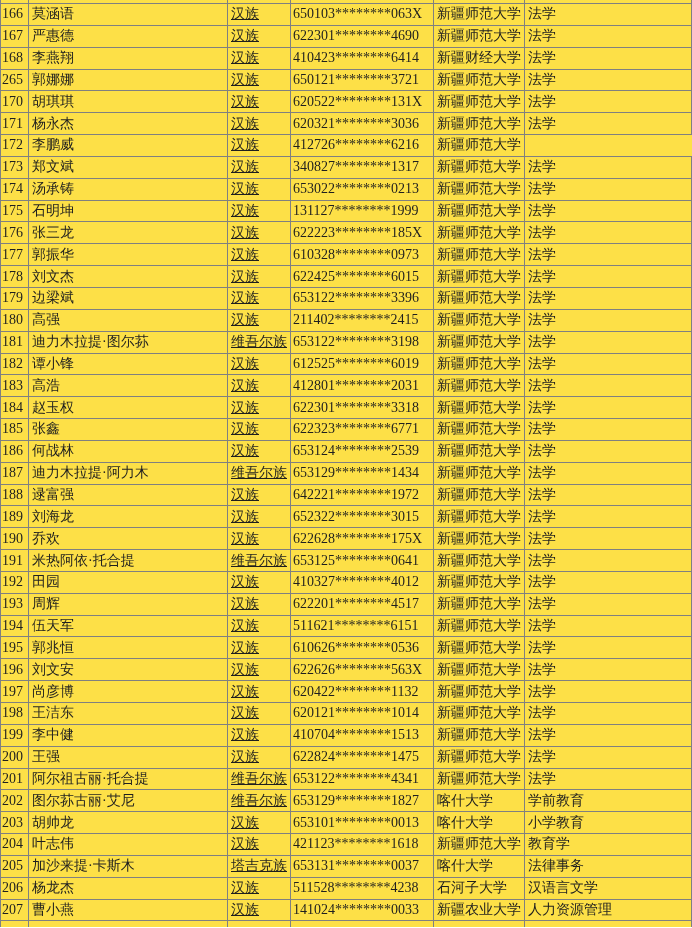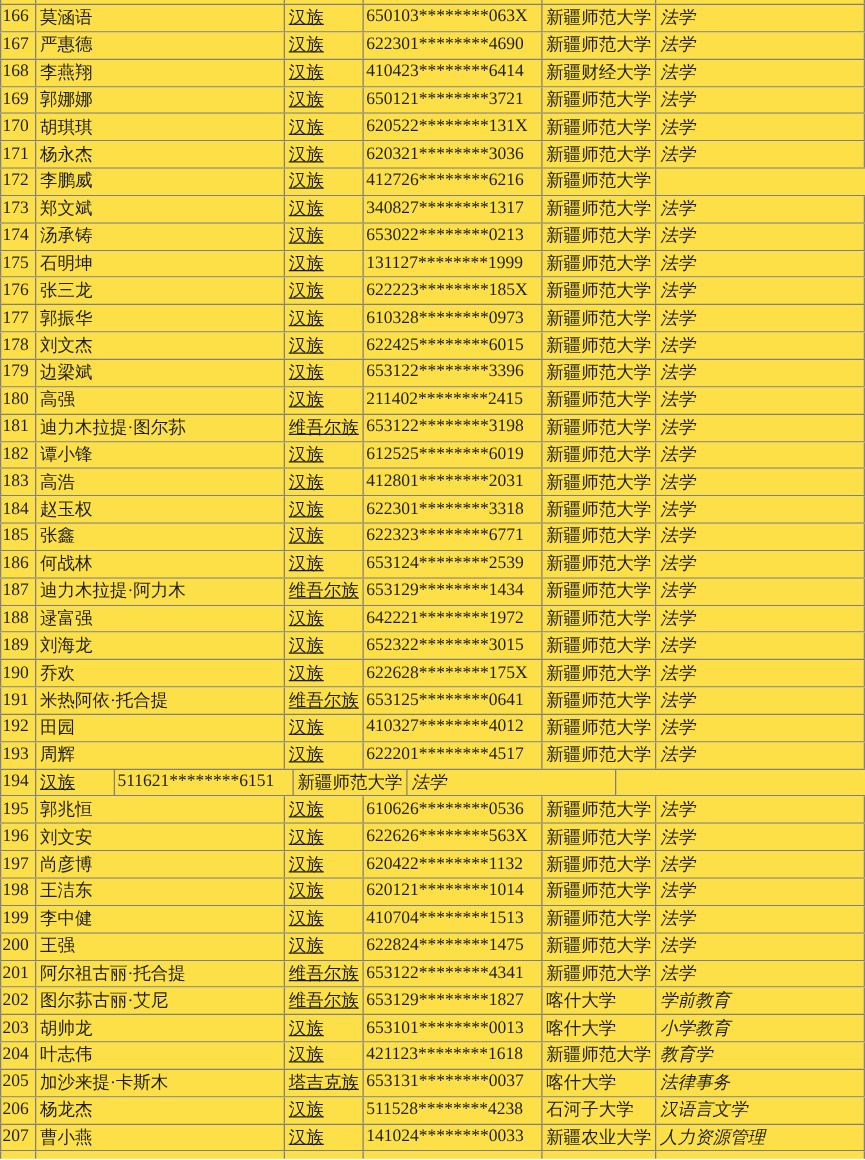--- a/index.html
+++ b/index.html
@@ -9,21 +9,21 @@
        color:var(--txt,#1f1f1f);font-size:14px;}
   .row{display:flex;height:21.857px;box-sizing:border-box;
        border-bottom:1px solid var(--bc,#808080);background:#fde047;}
   .cell{box-sizing:border-box;border-right:1px solid var(--bc,#808080);
         overflow:hidden;white-space:nowrap;display:flex;align-items:center;}
   .c-no   {width:29px;border-left:1px solid var(--bc,#808080);padding-left:1px;}
   .c-name {width:199px;padding-left:3px;}
   .c-eth  {width:63px;padding-left:3px;text-decoration:underline;}
   .c-id   {width:143px;padding-left:2px;}
   .c-uni  {width:91px;padding-left:3px;}
-  .c-major{width:167px;padding-left:3px;font-style:italic;}
+  .c-major{width:167px;padding-left:3px;}
   .stub-top{height:4px;}
   .stub-bottom{height:6px;border-bottom:none;}
 </style>
 </head>
 <body style="background: rgb(255, 255, 255);">
 
 <div class="tbl">
 
   <div class="row stub-top">
     <div class="cell c-no"></div>
@@ -56,21 +56,21 @@
   <div class="row">
     <div class="cell c-no">168</div>
     <div class="cell c-name">李燕翔</div>
     <div class="cell c-eth">汉族</div>
     <div class="cell c-id">410423********6414</div>
     <div class="cell c-uni">新疆财经大学</div>
     <div class="cell c-major">法学</div>
   </div>
 
   <div class="row">
-    <div class="cell c-no">169</div>
+    <div class="cell c-no">265</div>
     <div class="cell c-name">郭娜娜</div>
     <div class="cell c-eth">汉族</div>
     <div class="cell c-id">650121********3721</div>
     <div class="cell c-uni">新疆师范大学</div>
     <div class="cell c-major">法学</div>
   </div>
 
   <div class="row">
     <div class="cell c-no">170</div>
     <div class="cell c-name">胡琪琪</div>
@@ -281,20 +281,21 @@
     <div class="cell c-no">193</div>
     <div class="cell c-name">周辉</div>
     <div class="cell c-eth">汉族</div>
     <div class="cell c-id">622201********4517</div>
     <div class="cell c-uni">新疆师范大学</div>
     <div class="cell c-major">法学</div>
   </div>
 
   <div class="row">
     <div class="cell c-no">194</div>
+    <div class="cell c-name">伍天军</div>
     <div class="cell c-eth">汉族</div>
     <div class="cell c-id">511621********6151</div>
     <div class="cell c-uni">新疆师范大学</div>
     <div class="cell c-major">法学</div>
   </div>
 
   <div class="row">
     <div class="cell c-no">195</div>
     <div class="cell c-name">郭兆恒</div>
     <div class="cell c-eth">汉族</div>

